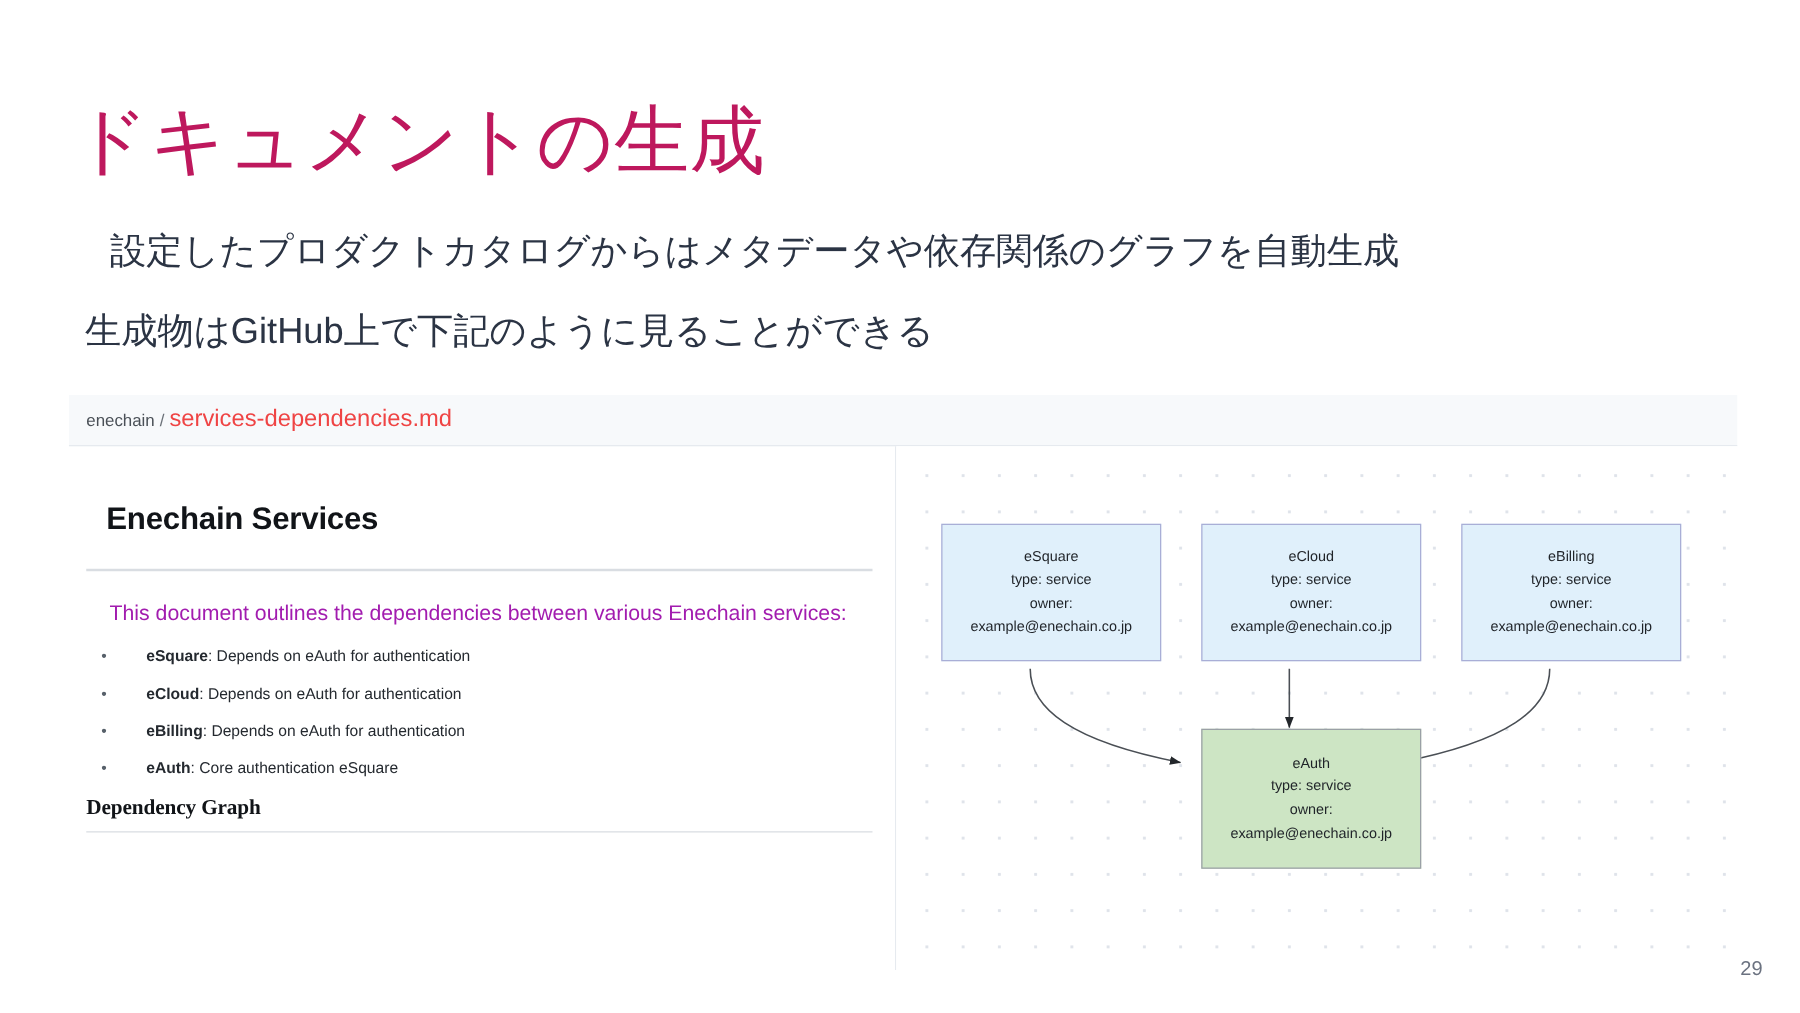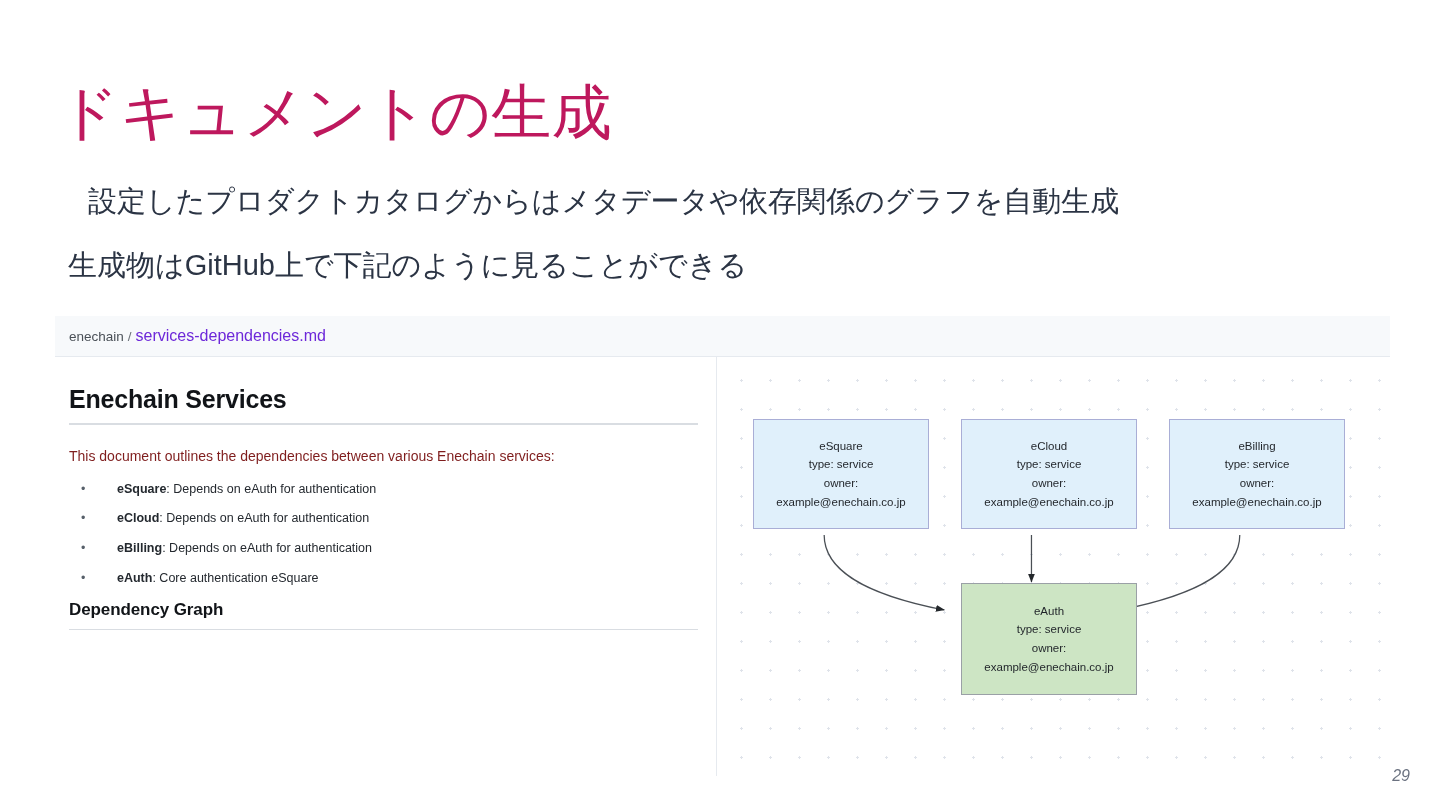--- a/index.html
+++ b/index.html
@@ -62,64 +62,65 @@
   .crumb-root {
     font-size: 13.5px;
     color: #4a5057;
   }
   .crumb-sep {
     font-size: 13.5px;
     color: #6a7077;
     margin: 0 4px;
   }
   .crumb-file {
-    font-size: 16px;
-    color: #6d28d9;
+    font-size: 19px;
+    color: #ef4444;
   }
 
   .gh-body {
     display: flex;
     height: 419px;
   }
 
   
   .md-pane {
     width: 662px;
     box-sizing: border-box;
     padding: 28px 20px 0 14px;
     border-right: 1px solid #e6eaef;
     position: relative;
   }
   .md-h1 {
     font-size: 25px;
     font-weight: bold;
     color: #111418;
-    margin: 0;
+    margin: 16px;
     padding-bottom: 9px;
     letter-spacing: -0.2px;
   }
   .md-rule {
     height: 1px;
     background: #d9dde2;
     margin: 0 0 0 0;
     width: 629px;
   }
   .md-h2 {
     font-size: 17px;
     font-weight: bold;
     color: #111418;
     margin: 25px 0 0 0;
     padding-bottom: 9px;
     letter-spacing: -0.1px;
   }
   .md-p {
-    font-size: 14px;
-    color: #7f1d1d;
+    font-size: 17px;
+    color: #a21caf;
     margin: 22px 0 0 0;
     line-height: 1.4;
+    text-align: center;
   }
   .md-list {
     list-style: none;
     margin: 14px 0 0 0;
     padding: 0;
   }
   .md-list li {
     font-size: 12.5px;
     color: #24292f;
     line-height: 1.35;
@@ -132,20 +133,21 @@
     left: 12px;
     top: 0;
     color: #57606a;
     font-size: 12.5px;
   }
   .md-list li b {
     font-weight: bold;
   }
   .md-h2.graph {
     margin-top: 10px;
+    font-family: Liberation Serif, serif;
   }
 
   
   .diag-pane {
     flex: 1;
     position: relative;
     background-color: #ffffff;
     background-image: radial-gradient(circle, #dfe3ea 1.1px, transparent 1.2px);
     background-size: 29px 29px;
     background-position: 10px 9px;
@@ -181,21 +183,20 @@
   .node .nm { }
   .node .ln { }
 
   
   .page-no {
     position: absolute;
     right: 30px;
     bottom: 25px;
     font-size: 16px;
     color: #6b7280;
-    font-style: italic;
   }
 </style>
 </head>
 <body>
 
 <div class="slide-title">ドキュメントの生成</div>
 <div class="slide-sub l1">設定したプロダクトカタログからはメタデータや依存関係のグラフを自動生成</div>
 <div class="slide-sub l2">生成物はGitHub上で下記のように見ることができる</div>
 
 <div class="gh-card">

